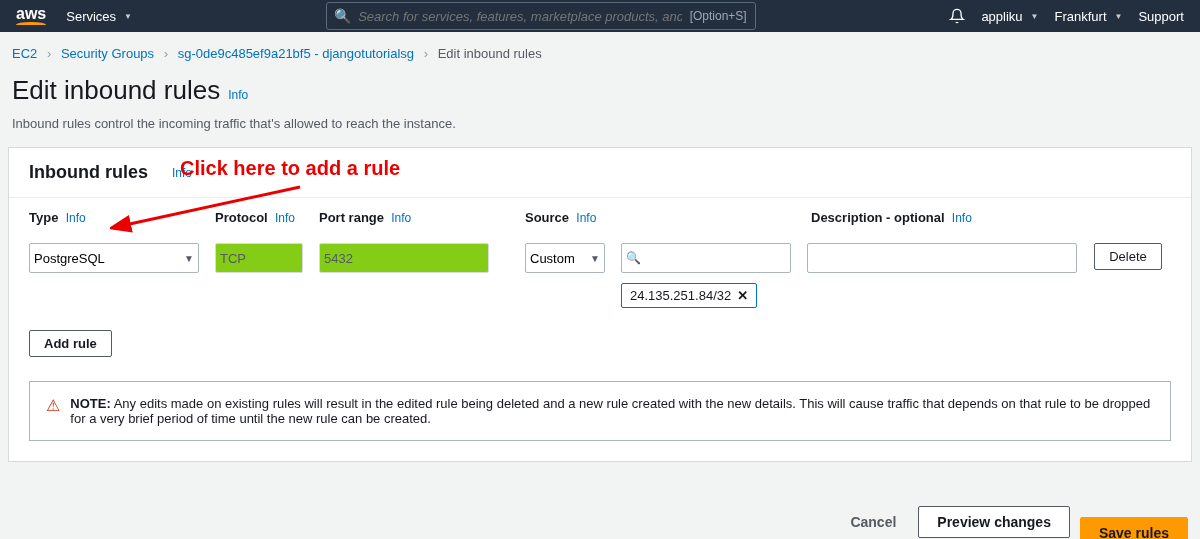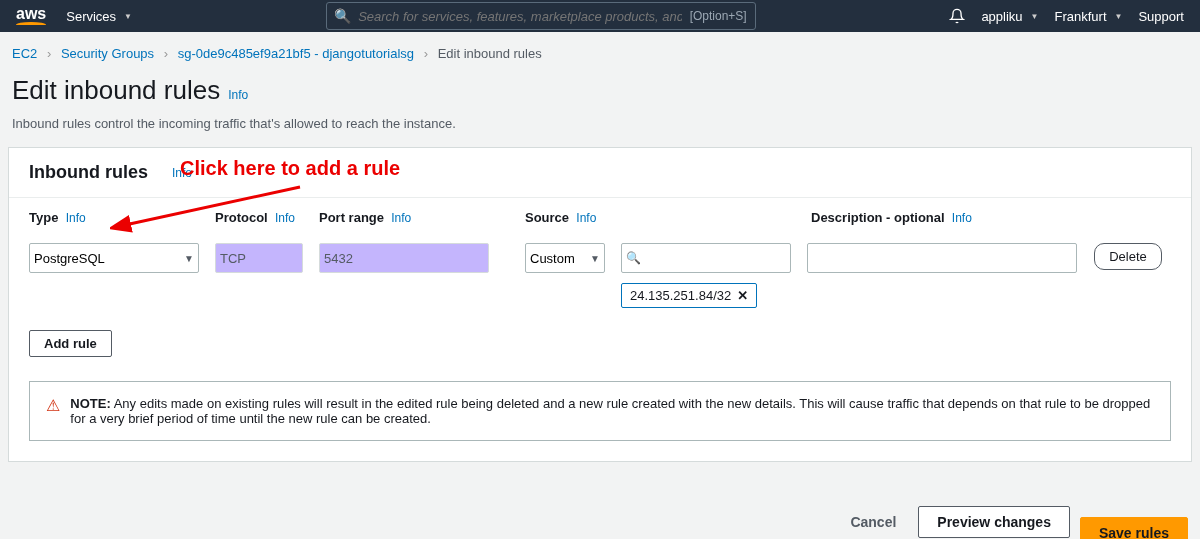--- a/index.html
+++ b/index.html
@@ -42,30 +42,30 @@
     .col-type { width:170px;}
     .col-proto { width:88px;}
     .col-port { width:170px;}
     .col-source-sel { width:80px; margin-left:20px;}
     .col-source-inp { width:170px;}
     .col-desc { flex:1; max-width:270px;}
     .col-del { width:70px; text-align:center;}
 
     .sel, .txt { height:30px; border:1px solid #aab7b8; border-radius:2px; padding:0 4px; background:#fff; font-size:13px; width:100%; display:flex; align-items:center; justify-content:space-between;}
     .sel .car { font-size:10px; color:#545b64;}
-    .disabled { background:#c4b5fd; color:#545b64; border-color:#d5dbdb;}
+    .disabled { background:#84cc16; color:#545b64; border-color:#d5dbdb;}
     .search-small { display:flex; align-items:center;}
     .search-small .mag { color:#545b64; font-size:12px; margin-right:4px;}
 
     .tag-row { margin-top:10px; }
     .tag { display:inline-flex; align-items:center; gap:6px; border:1px solid #0073bb; border-radius:2px; padding:4px 8px; font-size:13px; color:#16191f; background:#fff;text-align:center;}
     .tag .x { cursor:pointer; color:#16191f; font-weight:bold;}
 
     .btn { background:#fff; border:1px solid #545b64; border-radius:2px; padding:5px 14px; font-size:13px; cursor:pointer; color:#16191f; font-weight:bold;}
-    .btn-small { font-weight:normal; color:#16191f;border-radius:10px;}
+    .btn-small { font-weight:normal; color:#16191f;}
     .add-rule-wrap { padding:10px 20px 24px 20px;}
     
     
     .annotation { position:absolute; color:#eb0000; font-weight:bold; font-size:20px; pointer-events:none;}
     .arrow-svg { position:absolute; pointer-events:none;}
 
     
     .note-box { margin:0 20px 20px 20px; border:1px solid #aab7b8; padding:14px 16px; display:flex; gap:10px; font-size:13px; color:#16191f;}
     .warn-icon { color:#d13212; font-size:16px; flex-shrink:0;}
 

